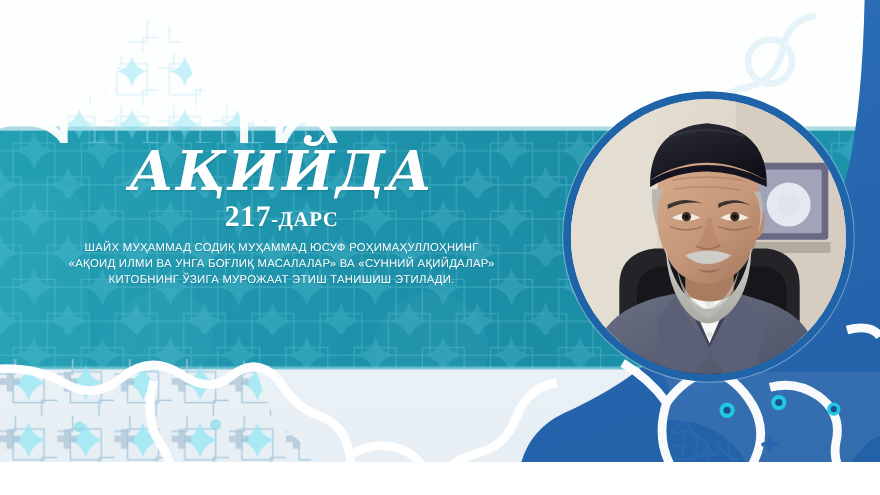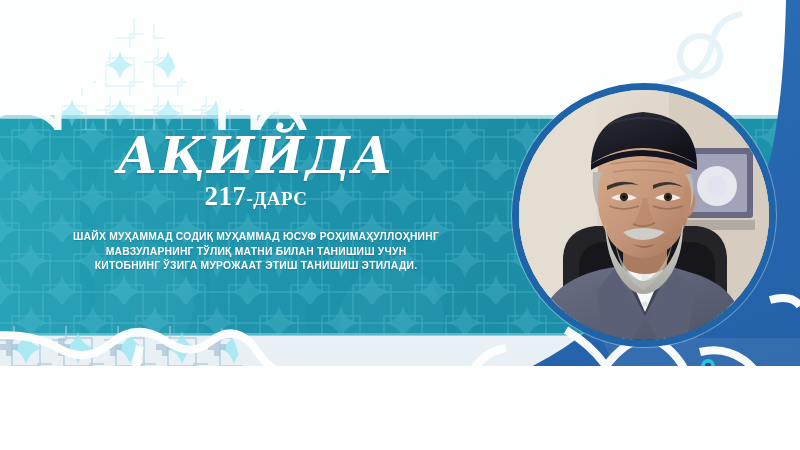--- a/index.html
+++ b/index.html
@@ -4,21 +4,21 @@
 <style>
   * { margin:0; padding:0; box-sizing:border-box; }
   html, body { width:800px; height:450px; overflow:hidden; }
   body {
     font-family: "Liberation Sans", sans-serif;
     background:#ffffff;
   }
 
   .poster {
     position:relative;
-    width:800px; height:366px;
+    width:800px; height:420px;
     overflow:hidden;
     background:#d946ef;
   }
 
   
   .bg-top {
     position:absolute; left:0; top:0; width:800px; height:122px;
     background:#fdfefe;
   }
   .bg-bottom {
@@ -85,26 +85,26 @@
     font-weight:700;
     white-space:nowrap;
     line-height:1;
     text-shadow:0 1px 2px rgba(0,60,70,.22);
     font-family:Liberation Serif, serif;
   }
   .lesson .num { font-size:27px; letter-spacing:.5px; }
   .lesson .word { font-size:19px; letter-spacing:.5px; }
 
   .desc {
-    margin-top:20px;
+    margin-top:9px;
     width:498px;
     text-align:center;
     color:#ffffff;
     font-size:10.3px;
-    font-weight:700;
+    font-weight:400;
     letter-spacing:.25px;
     line-height:14.6px;
     text-shadow:0 1px 1px rgba(0,55,65,.22);
   }
   .desc div { white-space:nowrap; }
 
   
   .portrait-wrap {
     position:absolute; left:512px; top:83px;
     width:264px; height:264px;
@@ -290,21 +290,21 @@
     </g>
   </svg>
 
   <div class="content">
     <div class="title">АҚИЙДА</div>
     <div class="lesson">
       <span class="num">217</span><span class="word">-ДАРС</span>
     </div>
     <div class="desc">
       <div>ШАЙХ МУҲАММАД СОДИҚ МУҲАММАД ЮСУФ РОҲИМАҲУЛЛОҲНИНГ</div>
-      <div>МАВЗУЛАРНИНГ ТЎЛИҚ МАТНИ БИЛАН ТАНИШИШ УЧУН</div>
+      <div>«АҚОИД ИЛМИ ВА УНГА БОҒЛИҚ МАСАЛАЛАР» ВА «СУННИЙ АҚИЙДАЛАР»</div>
       <div>КИТОБНИНГ ЎЗИГА МУРОЖААТ ЭТИШ ТАНИШИШ ЭТИЛАДИ.</div>
     </div>
   </div>
 
   <div class="portrait-wrap">
     <div class="portrait-ring">
       <svg class="portrait-img" viewBox="0 0 250 250" preserveAspectRatio="xMidYMid slice">
         <defs>
           <linearGradient id="roomg" x1="0" y1="0" x2="1" y2="1">
             <stop offset="0%" stop-color="#e9e2d8"></stop>

